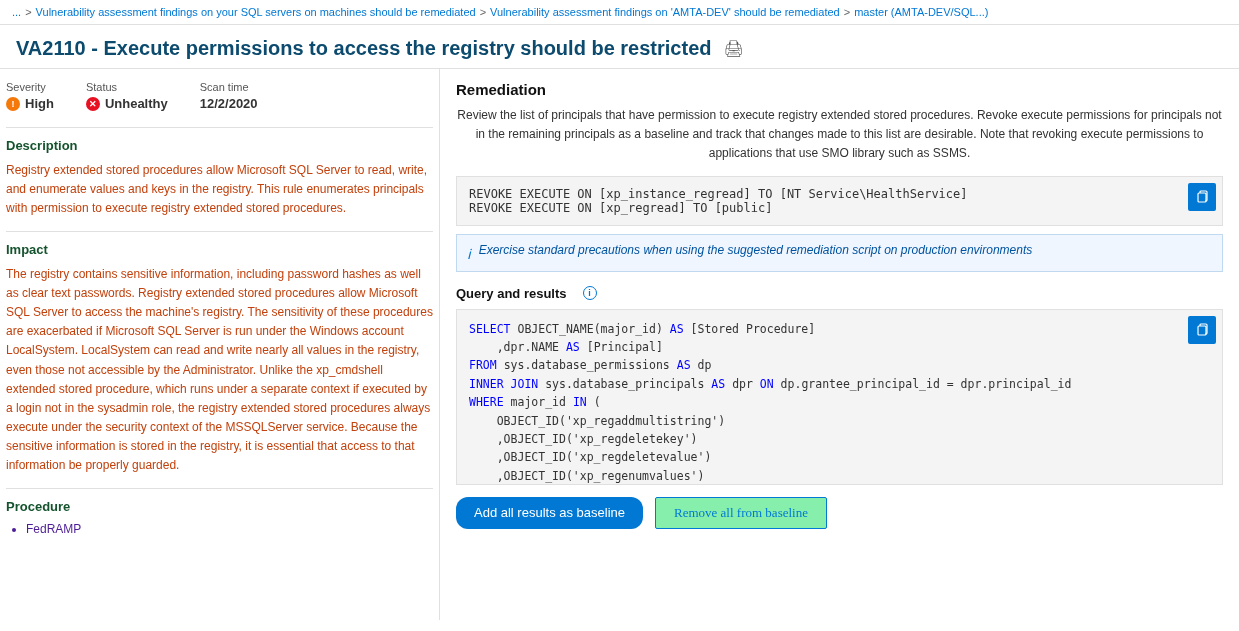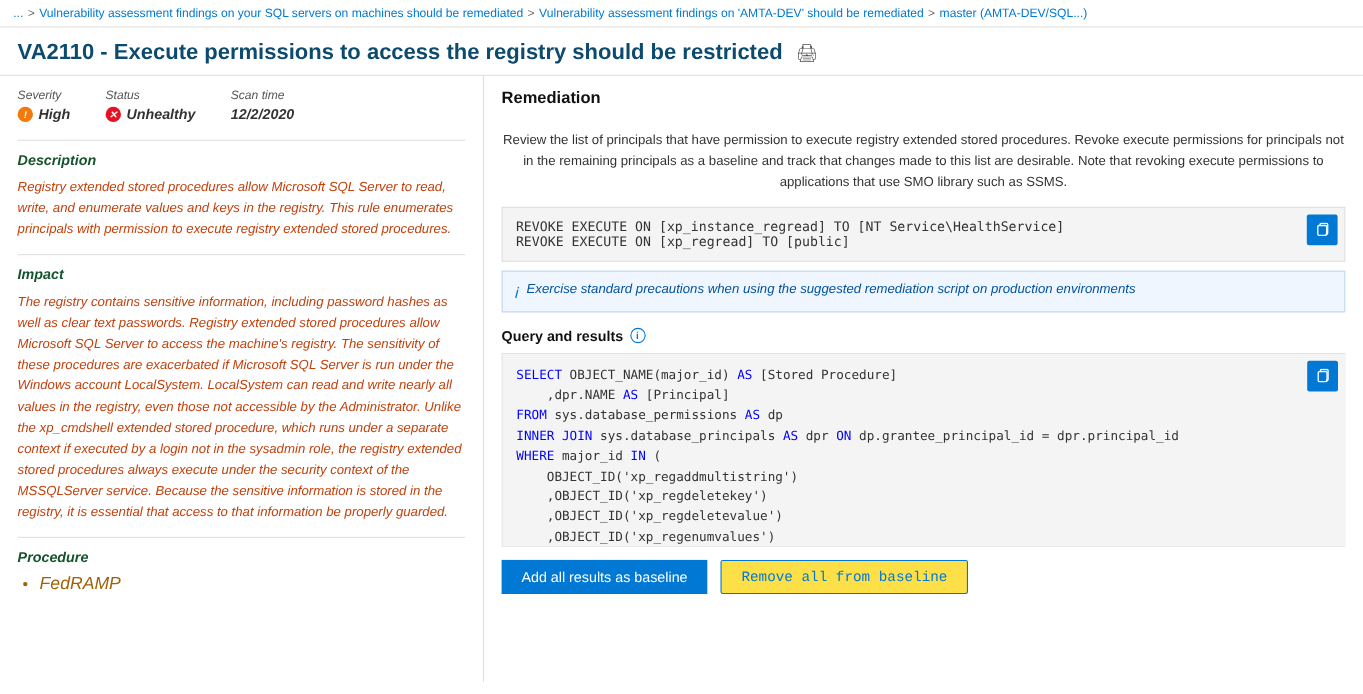--- a/index.html
+++ b/index.html
@@ -8,57 +8,57 @@
     .breadcrumb { display: flex; align-items: center; padding: 6px 12px; font-size: 11px; color: #0078d4; background: #fff; border-bottom: 1px solid #e0e0e0; white-space: nowrap; overflow: hidden; }
     .breadcrumb span { color: #666; margin: 0 4px; }
     .breadcrumb a { color: #0078d4; text-decoration: none; cursor: pointer; }
 
     .page-title-row { display: flex; align-items: center; padding: 12px 16px 8px; border-bottom: 1px solid #e0e0e0; }
     .page-title { font-size: 20px; font-weight: 600; color: #0c4a6e; }
     .print-icon { margin-left: 12px; cursor: pointer; color: #555; font-size: 16px; }
 
     .main-layout { display: flex; height: calc(631px - 80px); }
 
-    .left-panel { width: 440px; min-width: 440px; padding: 12px 16px; overflow-y: auto; border-right: 1px solid #e0e0e0; font-style: italic; }
+    .left-panel { width: 440px; min-width: 440px; padding: 12px 6px; overflow-y: auto; border-right: 1px solid #e0e0e0; }
     .right-panel { flex: 1; padding: 12px 16px; overflow-y: auto; }
 
     .status-row { display: flex; gap: 32px; margin-bottom: 16px; }
     .status-item label { display: block; font-size: 11px; color: #555; margin-bottom: 3px; }
     .status-item .value { display: flex; align-items: center; gap: 5px; font-weight: 600; font-size: 13px; }
     .icon-circle-red { width: 14px; height: 14px; background: #e81123; border-radius: 50%; display: inline-flex; align-items: center; justify-content: center; color: white; font-size: 9px; font-weight: bold; flex-shrink: 0; }
     .icon-circle-orange { width: 14px; height: 14px; background: #f4780a; border-radius: 50%; display: inline-flex; align-items: center; justify-content: center; color: white; font-size: 9px; font-weight: bold; flex-shrink: 0; }
 
     .section-title { font-size: 13px; font-weight: 600; color: #14532d; margin-bottom: 8px; margin-top: 8px; }
     .section-text { font-size: 12px; color: #c2410c; line-height: 1.6; margin-bottom: 12px; }
 
-    .benchmark-list { list-style: disc; padding-left: 20px; font-size: 16px; color: #a16207; cursor: pointer; }
+    .benchmark-list { list-style: disc; padding-left: 20px; font-size: 12px; color: #4c1d95; cursor: pointer; }
 
-    .remediation-title { font-size: 15px; font-weight: 600; color: #111; margin-bottom: 20px; }
+    .remediation-title { font-size: 15px; font-weight: 600; color: #111; margin-bottom: 8px; }
     .remediation-text { font-size: 12px; color: #333; line-height: 1.6; margin-bottom: 12px; text-align: center; }
 
     .code-block { background: #f4f4f4; border: 1px solid #e0e0e0; padding: 10px 12px; font-family: Consolas, monospace; font-size: 12px; color: #333; position: relative; margin-bottom: 8px; }
     .copy-icon { width: 28px; height: 28px; background: #0078d4; color: white; display: flex; align-items: center; justify-content: center; cursor: pointer; position: absolute; top: 6px; right: 6px; border-radius: 2px; }
 
     .info-banner { display: flex; align-items: flex-start; gap: 8px; padding: 8px 10px; background: #f0f6ff; border: 1px solid #c0d8f0; margin-bottom: 14px; font-size: 12px; color: #0053a0; font-style: italic; }
     .info-icon { color: #0078d4; font-size: 14px; flex-shrink: 0; margin-top: 1px; }
 
-    .query-section-title { font-size: 13px; font-weight: 600; color: #111; margin-bottom: 8px; display: flex; align-items: center; gap: 6px; }
+    .query-section-title { font-size: 13px; font-weight: 600; color: #111; margin-bottom: 8px; display: flex; align-items: center; gap: 16px; }
     .query-info-icon { width: 14px; height: 14px; border: 1.5px solid #0078d4; border-radius: 50%; display: inline-flex; align-items: center; justify-content: center; color: #0078d4; font-size: 9px; font-weight: bold; cursor: pointer; }
 
     .query-block { background: #f4f4f4; border: 1px solid #e0e0e0; padding: 10px 12px; font-family: Consolas, monospace; font-size: 11.5px; color: #333; position: relative; height: 176px; overflow-y: scroll; margin-bottom: 12px; line-height: 1.6; }
     .query-block .copy-btn-abs { position: absolute; top: 6px; right: 6px; }
     .query-block::-webkit-scrollbar { width: 8px; }
     .query-block::-webkit-scrollbar-track { background: #f0f0f0; }
     .query-block::-webkit-scrollbar-thumb { background: #bbb; }
 
     .kw-blue { color: #0000ff; font-weight: normal; }
 
     .action-buttons { display: flex; gap: 12px; margin-top: 8px; }
-    .btn-primary { background: #0078d4; color: white; border: none; padding: 8px 18px; font-size: 13px; cursor: pointer; border-radius: 0; font-family: 'Segoe UI', Arial, sans-serif; }
-    .btn-outline { background: #fde047; color: #0078d4; border: 1.5px solid #0078d4; padding: 7px 18px; font-size: 13px; cursor: pointer; border-radius: 2px; font-family: Liberation Mono, monospace; }
+    .btn-primary { background: #0078d4; color: white; border: none; padding: 8px 18px; font-size: 13px; cursor: pointer; border-radius: 12px; font-family: 'Segoe UI', Arial, sans-serif; }
+    .btn-outline { background: #86efac; color: #0078d4; border: 1.5px solid #0078d4; padding: 7px 18px; font-size: 13px; cursor: pointer; border-radius: 2px; font-family: Liberation Serif, serif; }
 
     .divider { border: none; border-top: 1px solid #e0e0e0; margin: 10px 0; }
   </style>
 </head>
 <body>
 
 <div class="breadcrumb">
   <a>...</a>
   <span> &gt; </span>
   <a>Vulnerability assessment findings on your SQL servers on machines should be remediated</a>

